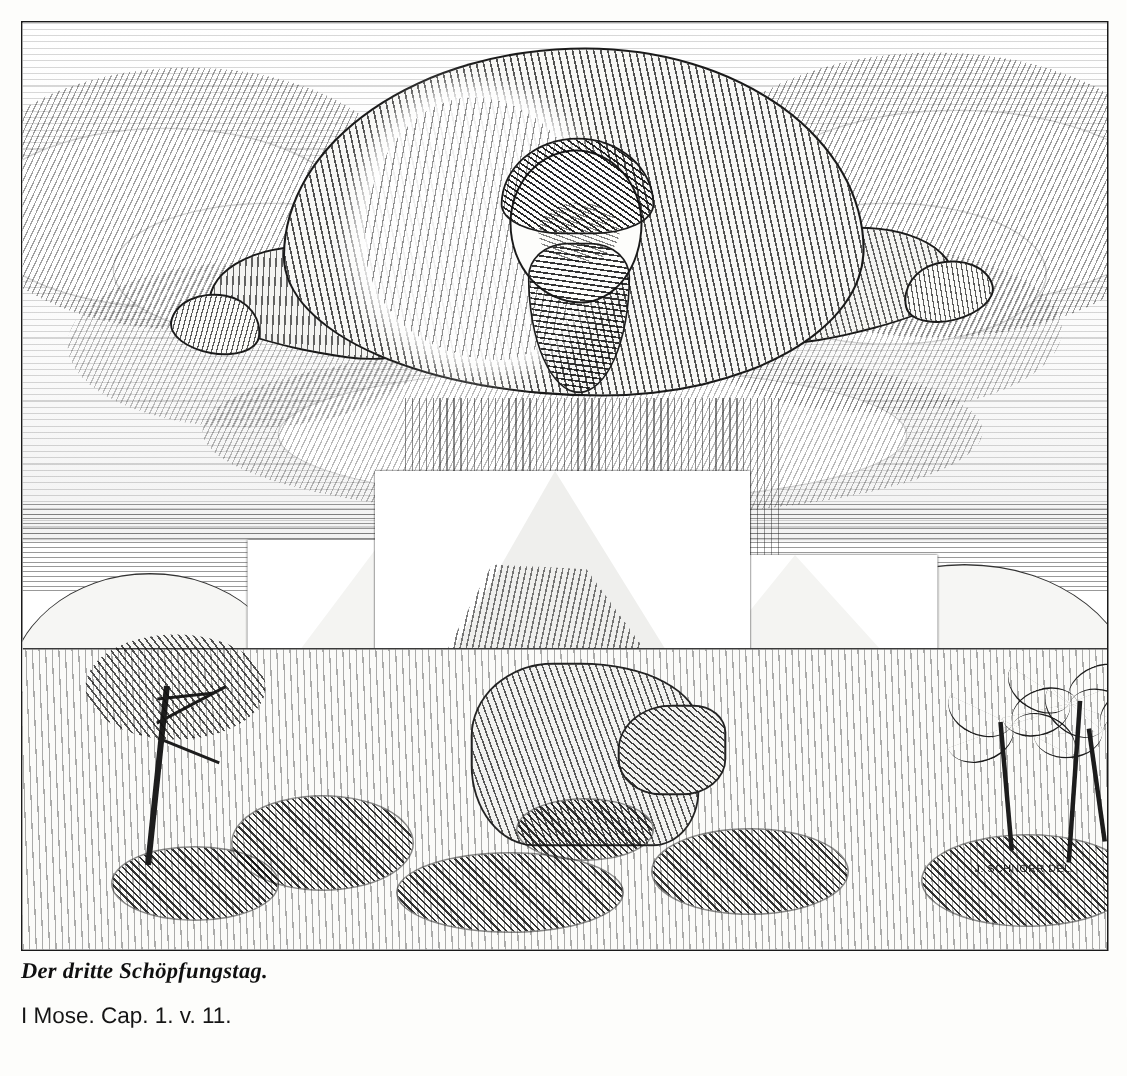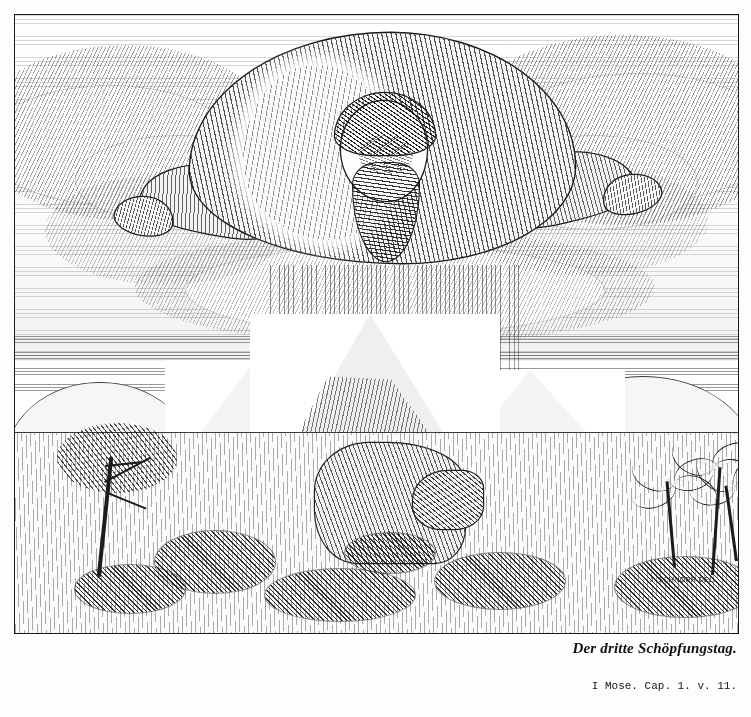--- a/index.html
+++ b/index.html
@@ -413,42 +413,42 @@
     letter-spacing: .4px;
     color: #1c1c1c;
   }
 
   
   .caption {
     position: absolute;
     left: 14px;
     top: 640px;
     width: 723px;
-    text-align: right;
+    text-align: left;
   }
   .caption-title {
     font-family: "Liberation Serif", serif;
     font-weight: bold;
     font-style: italic;
     font-size: 15px;
     color: #101010;
     letter-spacing: .2px;
     margin-bottom: 8px;
   }
   .caption-verse {
     font-family: "Liberation Serif", serif;
     font-size: 12.2px;
     line-height: 16px;
     color: #121212;
     padding: 0 4px;
   }
   .caption-ref {
-    margin-top: 23px;
-    font-family: Liberation Mono, monospace;
-    font-size: 11px;
+    margin-top: 12px;
+    font-family: Liberation Sans, sans-serif;
+    font-size: 15px;
     color: #151515;
   }
 </style>
 </head>
 <body>
 
 <div class="plate">
 
   <div class="engraving">
 

